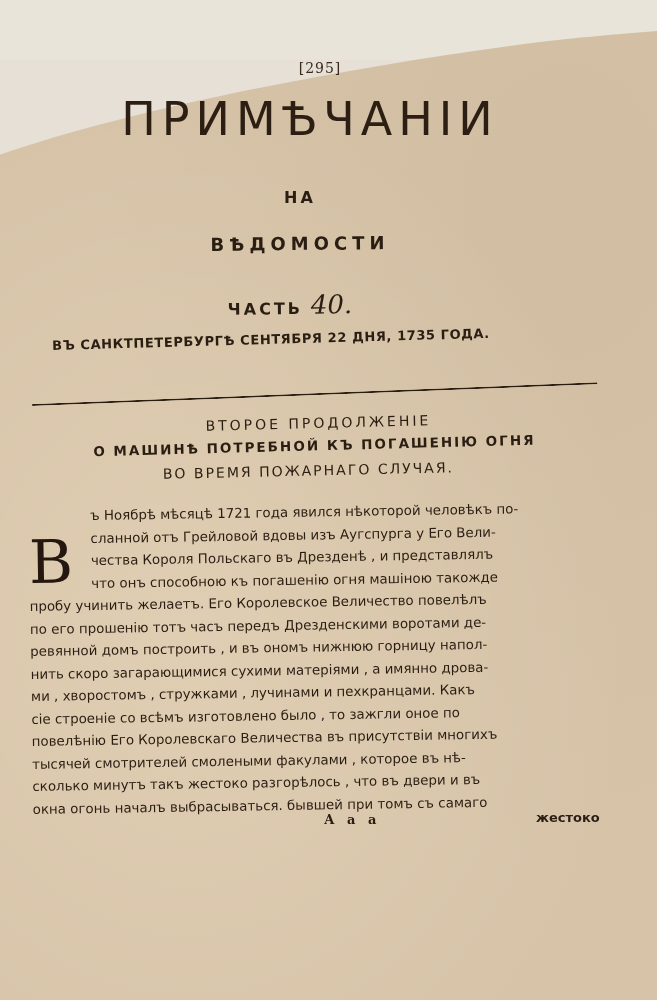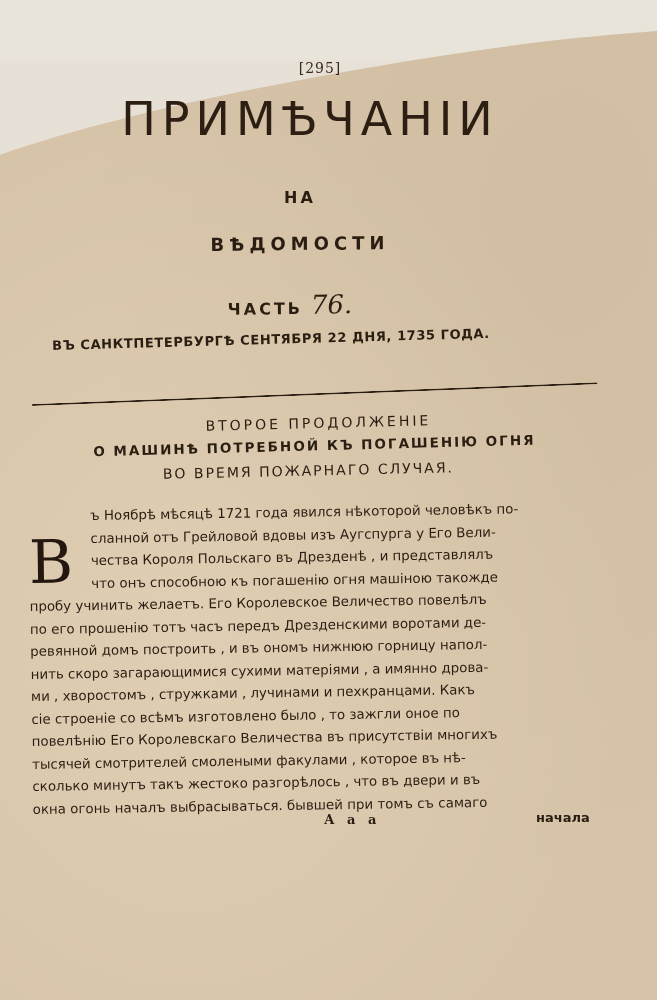--- a/index.html
+++ b/index.html
@@ -186,21 +186,21 @@
 
 <div class="backdrop"></div>
 <div class="page"></div>
 
 <div class="content">
   <div class="center page-number">[295]</div>
   <div class="center title">ПРИМѢЧАНIИ</div>
   <div class="center subtitle-na">НА</div>
   <div class="center subtitle-ved">ВѢДОМОСТИ</div>
   <div class="center subtitle-part">
-    <span>ЧАСТЬ</span><span class="num">76.</span>
+    <span>ЧАСТЬ</span><span class="num">40.</span>
   </div>
   <div class="center dateline">ВЪ САНКТПЕТЕРБУРГѢ СЕНТЯБРЯ 22 ДНЯ, 1735 ГОДА.</div>
   <div class="rule"></div>
 
   <div class="section-heading sh1">ВТОРОЕ ПРОДОЛЖЕНIЕ</div>
   <div class="section-heading sh2">О МАШИНѢ ПОТРЕБНОЙ КЪ ПОГАШЕНIЮ ОГНЯ</div>
   <div class="section-heading sh3">ВО ВРЕМЯ ПОЖАРНАГО СЛУЧАЯ.</div>
 
   <div class="body-text">
     <div class="drop-cap">В</div>
@@ -214,14 +214,14 @@
     <div class="line">нить скоро загарающимися сухими матерiями , а имянно дрова-</div>
     <div class="line">ми , хворостомъ , стружками , лучинами и пехкранцами. Какъ</div>
     <div class="line">сiе строенiе со всѣмъ изготовлено было , то зажгли оное по</div>
     <div class="line">повелѣнiю Его Королевскаго Величества въ присутствiи многихъ</div>
     <div class="line">тысячей смотрителей смолеными факулами , которое въ нѣ-</div>
     <div class="line">сколько минутъ такъ жестоко разгорѣлось , что въ двери и въ</div>
     <div class="line last">окна огонь началъ выбрасываться. бывшей при томъ съ самаго</div>
   </div>
 
   <div class="footer-sig">А а а</div>
-  <div class="footer-catch">начала</div>
+  <div class="footer-catch">жестоко</div>
 </div>
 
 </body></html>

